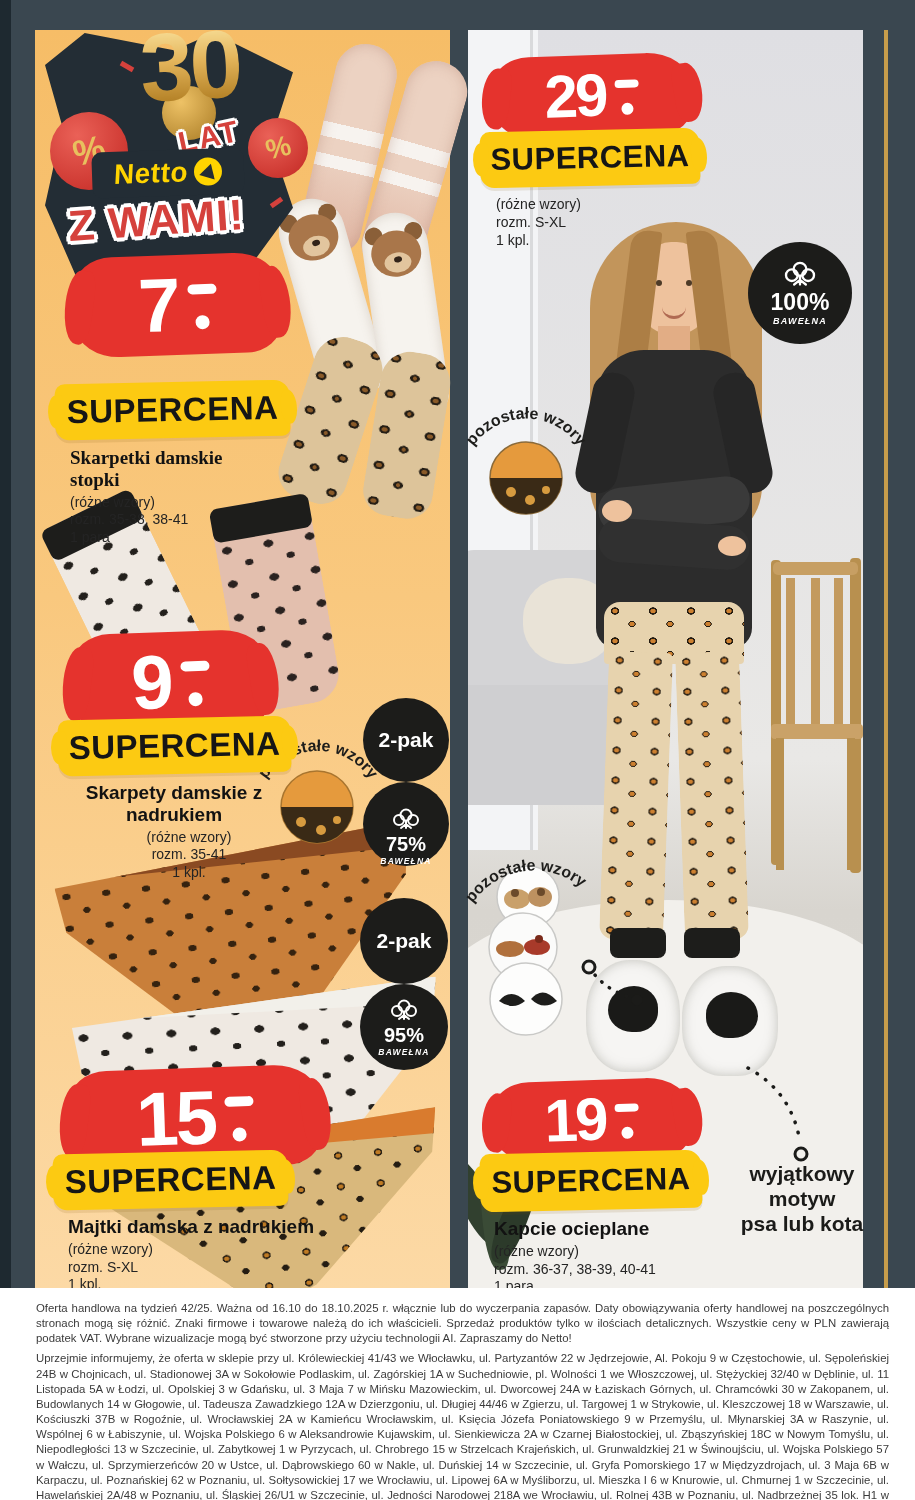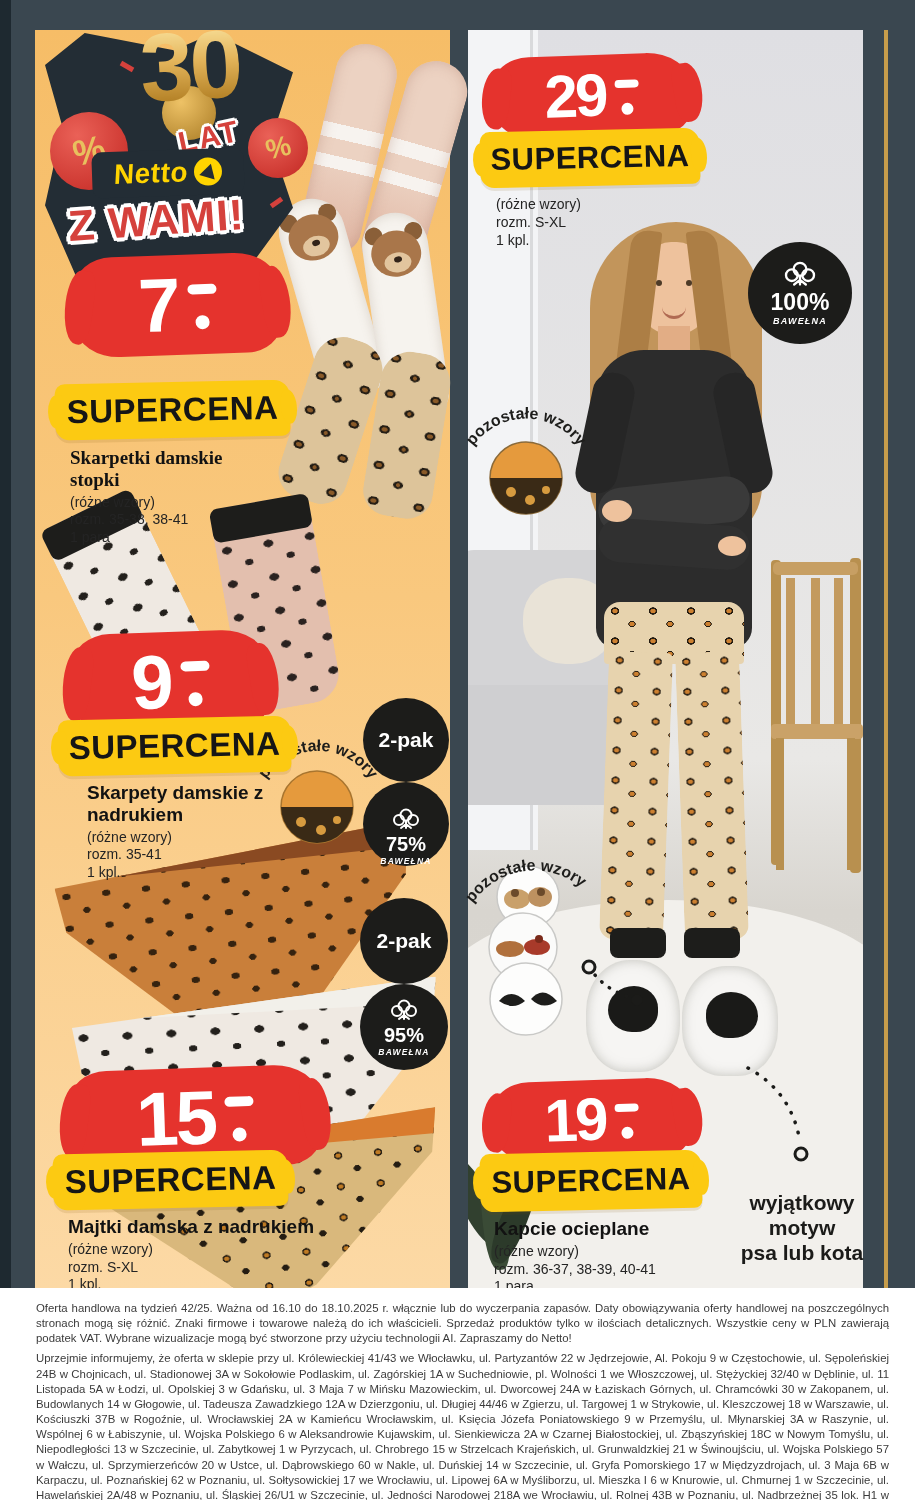--- a/index.html
+++ b/index.html
@@ -75,21 +75,21 @@
   .leo-tan{background-color:#d9b87c;background-image:
     radial-gradient(ellipse 4px 3px at 11px 9px,#c07b24 62%,transparent 70%),
     radial-gradient(ellipse 7px 6px at 11px 9px,#241c12 58%,transparent 64%),
     radial-gradient(ellipse 6px 5px at 29px 23px,#241c12 58%,transparent 64%);
     background-size:40px 31px;}
   
   .arcsvg{z-index:6;overflow:visible;}
   .arcsvg text{font-family:"Liberation Sans",sans-serif;font-weight:bold;fill:#1d1d1b;}
   
   .soft-warm{z-index:8;text-align:center;font-weight:bold;color:#1b1b19;font-size:22px;line-height:1.15;}
-  .unique{z-index:8;text-align:center;font-weight:bold;color:#1b1b19;font-size:21px;line-height:1.18;margin-top:29px;}
+  .unique{z-index:8;text-align:center;font-weight:bold;color:#1b1b19;font-size:21px;line-height:1.18;}
   
   #logo-blob{left:45px;top:33px;width:248px;height:246px;background:#232d35;z-index:4;
     clip-path:polygon(16% 0,52% 7%,68% 0,100% 16%,91% 44%,100% 71%,79% 100%,42% 91%,13% 100%,0 70%,7% 38%,0 13%);}
   .balloon{border-radius:50%;display:flex;align-items:center;justify-content:center;z-index:5;}
   .balloon .pct{font-weight:bold;color:#e8c05e;transform:rotate(-14deg);}
   #logo-30{z-index:6;font-weight:bold;font-size:96px;line-height:.95;letter-spacing:-4px;
     background:linear-gradient(180deg,#f9e09a 5%,#e3b45a 45%,#ad7a1f 95%);
     -webkit-background-clip:text;background-clip:text;color:transparent;transform:rotate(-3deg);}
   #logo-lat{z-index:6;font-weight:bold;font-size:30px;color:#d5413c;transform:rotate(-12deg);letter-spacing:2px;
     text-shadow:-2px -2px 0 #fff,2px -2px 0 #fff,-2px 2px 0 #fff,2px 2px 0 #fff,0 3px 0 #fff,3px 0 0 #fff,-3px 0 0 #fff,0 -3px 0 #fff;}
@@ -259,21 +259,21 @@
   <div class="abs splash" style="left:73px;top:632px;width:195px;height:100px;">
     <span class="num">9</span>
     <span class="mark">
         <span class="dash"></span>
         <span class="dot"></span>
       </span>
   </div>
   <div class="abs banner" style="left:58px;top:718px;width:233px;height:56px;">
     <span>SUPERCENA</span>
   </div>
-  <div class="abs ptext" style="left:87px;top:782px;width:230px;">
+  <div class="abs ptext" style="left:74px;top:782px;width:230px;text-align:center;">
     <div class="title" style="width:200px;">Skarpety damskie z nadrukiem</div>
     <div class="line">(różne wzory)</div>
     <div class="line">rozm. 35-41</div>
     <div class="line">1 kpl.</div>
   </div>
   <svg class="abs arcsvg" style="left:243px;top:722px;" width="150" height="150" viewBox="0 0 150 150">
     <defs>
         <path id="arcB" d="M 16,110 A 62,62 0 1 1 134,110"></path>
       </defs>
     <circle cx="74" cy="85" r="36" fill="#e59a3d" stroke="#a8752f" stroke-width="1.5"></circle>

